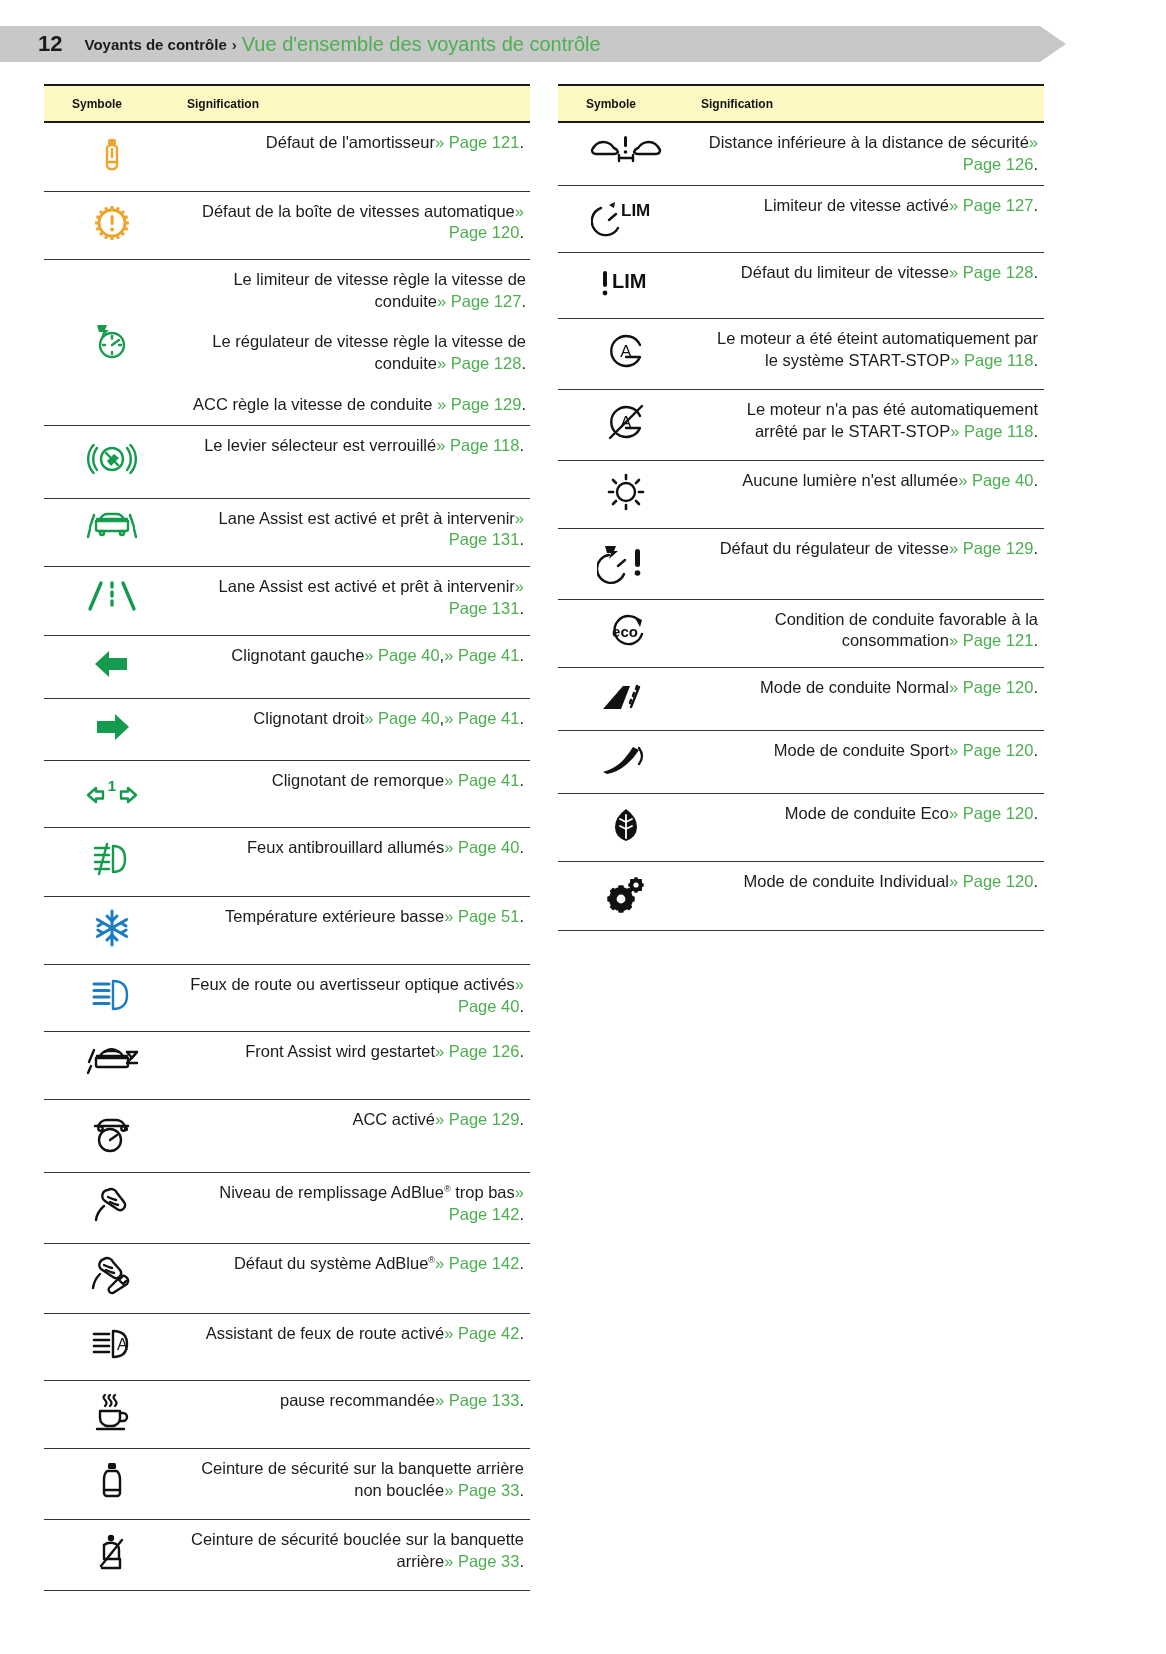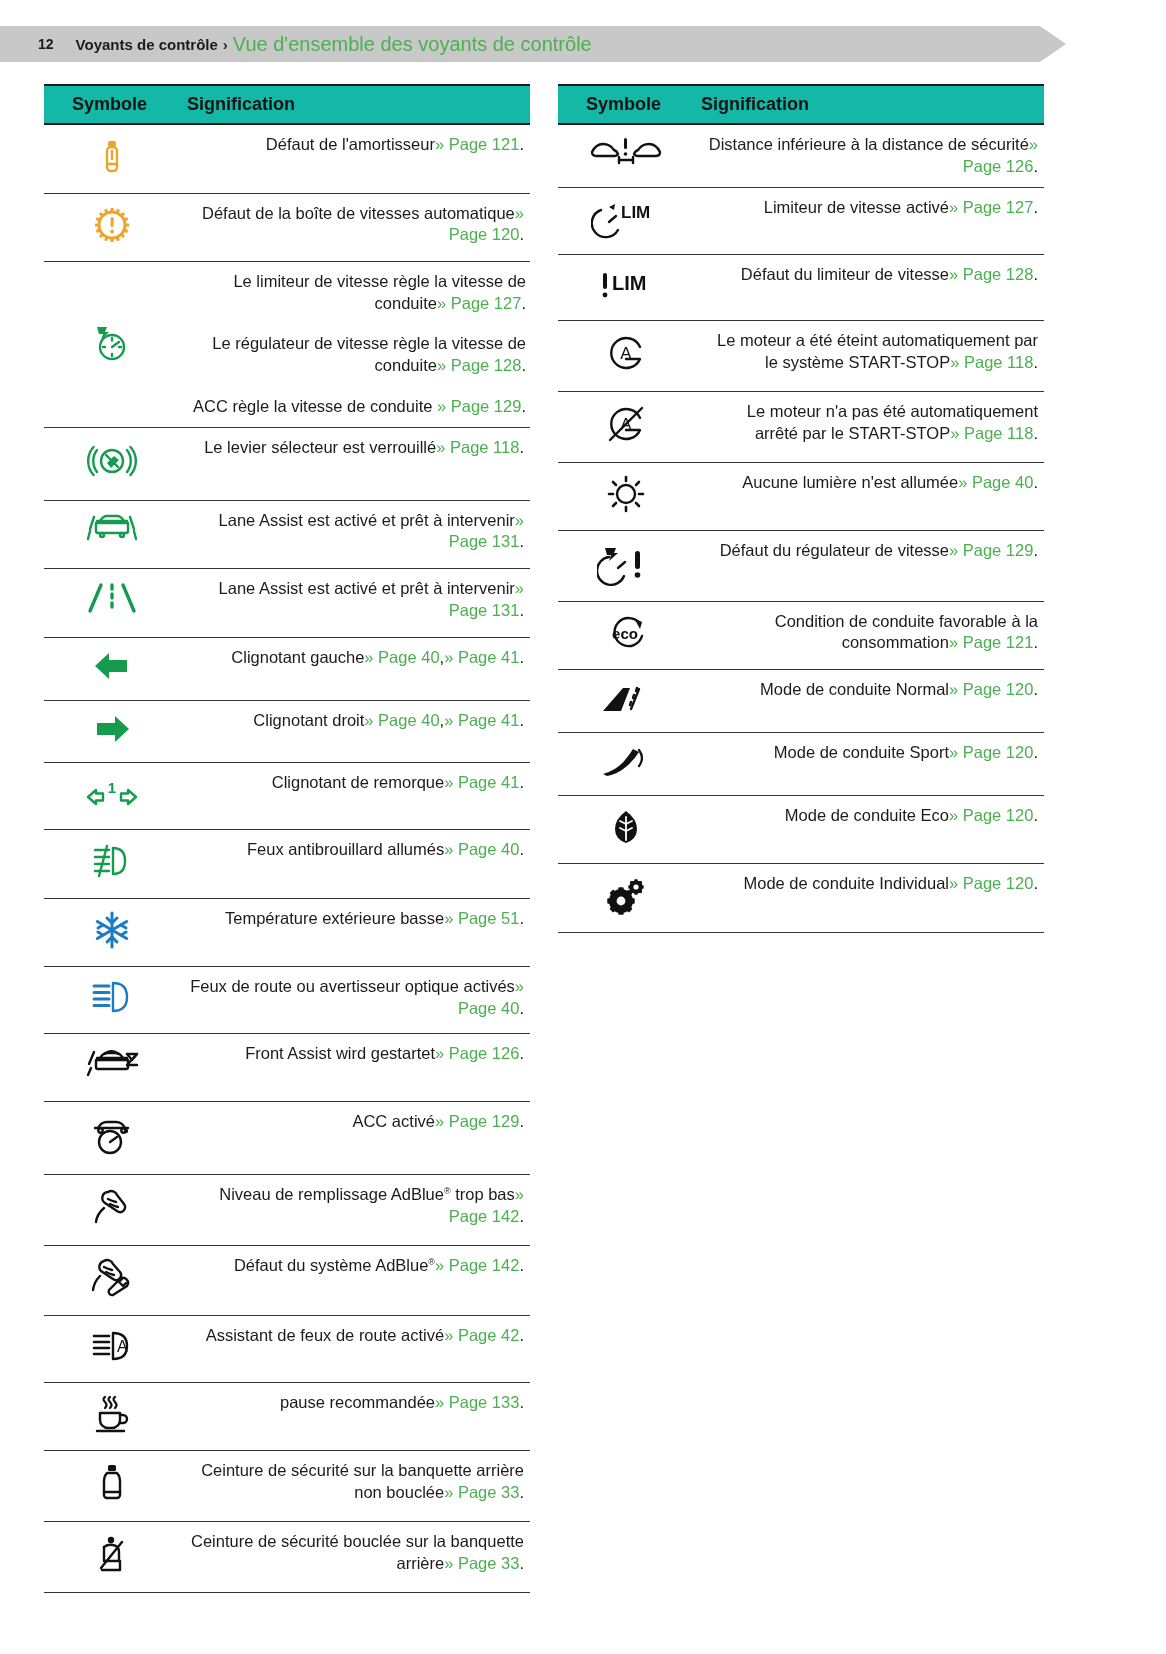--- a/index.html
+++ b/index.html
@@ -17,38 +17,38 @@
   .header-bar{
     position:absolute; left:0; top:26px; width:1040px; height:36px;
     background:#c8c8c8;
     display:flex; align-items:center;
   }
   .header-bar:after{
     content:""; position:absolute; right:-26px; top:0;
     border-top:18px solid transparent; border-bottom:18px solid transparent;
     border-left:26px solid #c8c8c8;
   }
-  .hdr-page{ margin-left:38px; font-weight:bold; font-size:14px; }
+  .hdr-page{ margin-left:38px; font-weight:bold; font-size:22px; }
   .hdr-chapter{ margin-left:22px; font-weight:bold; font-size:15px; }
   .hdr-sep{ margin:0 5px; color:#2f2f2f; font-size:15px; font-weight:bold;}
   .hdr-section{ color:#4caf50; font-size:20px; }
 
   
   .col{ position:absolute; top:84px; width:486px; }
   .col-left{ left:44px; }
   .col-right{ left:558px; }
 
   table.tbl{ width:100%; border-collapse:collapse; table-layout:fixed; }
   table.tbl col.c-sym{ width:135px; }
 
   .tbl thead th{
-    background:#14b8a6;
+    background:#fef9c3;
     border-top:2.5px solid #1b1b1b;
     border-bottom:2.5px solid #1b1b1b;
-    font-size:18px; font-weight:bold; text-align:left;
+    font-size:12px; font-weight:bold; text-align:left;
     padding:8px 0 8px 0; height:37px;
     color:#141414;
   }
   .tbl thead th.h-sym{ padding-left:28px; }
   .tbl thead th.h-mean{ padding-left:8px; }
 
   .tbl td{
     border-bottom:1.6px solid #333;
     vertical-align:top;
     padding:9px 4px 10px 0;

